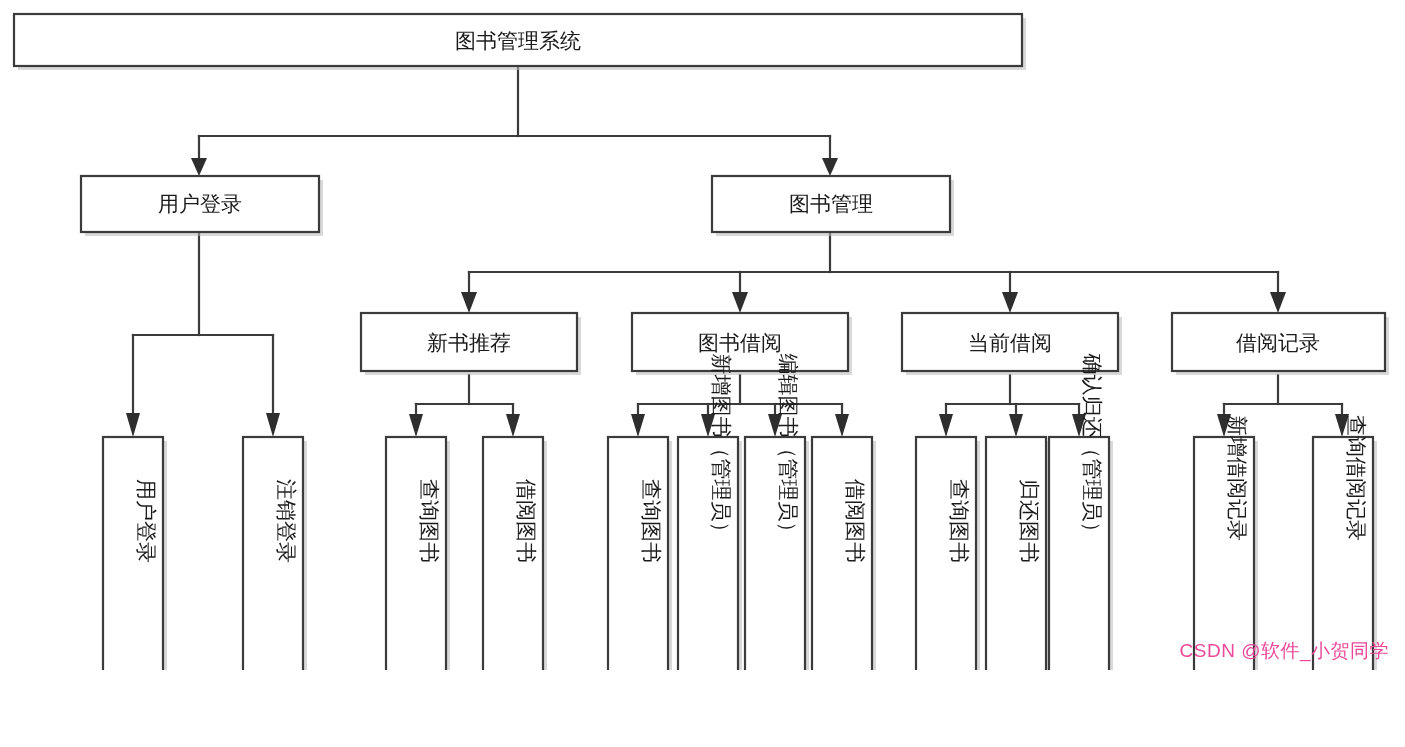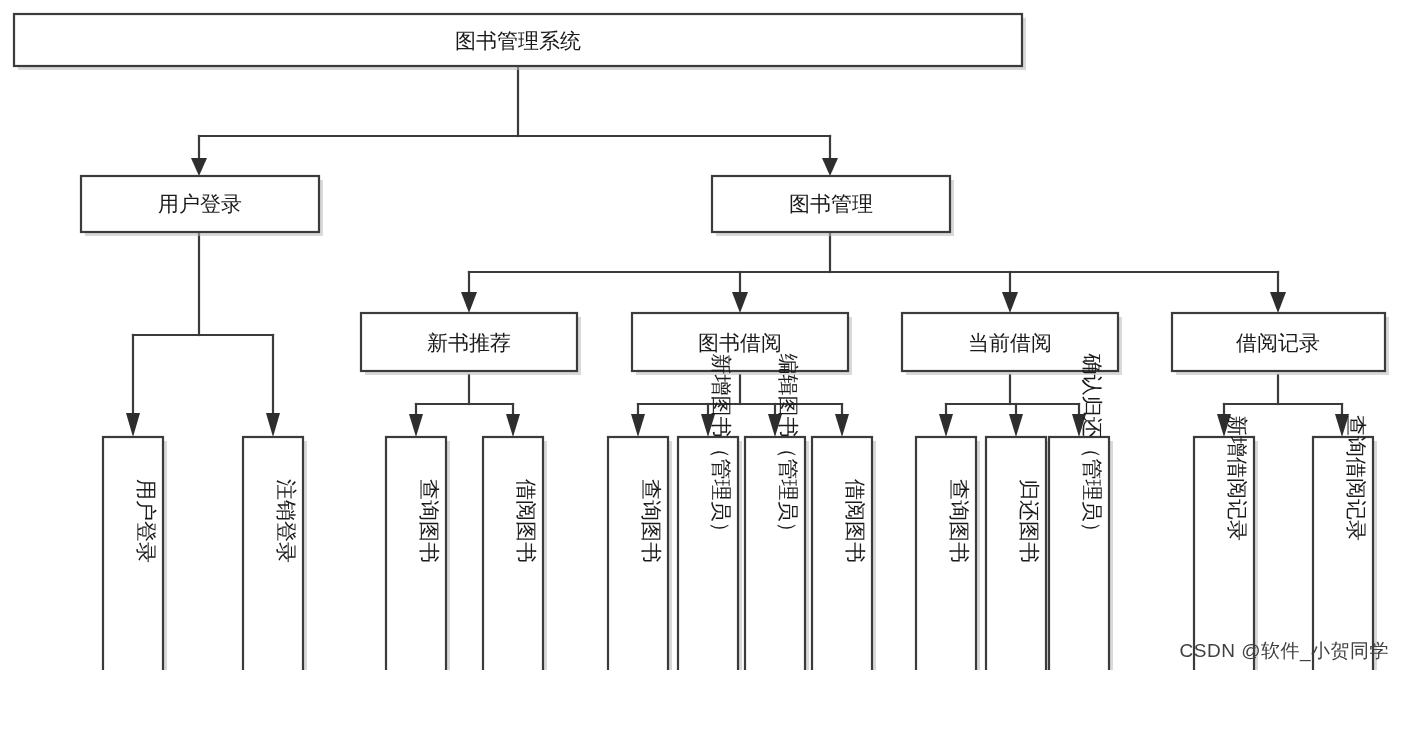--- a/index.html
+++ b/index.html
@@ -58,21 +58,21 @@
     font-size: 21px;
     fill: #1a1a1a;
     text-anchor: middle;
   }
   .watermark-text {
     position: absolute;
     right: 16px;
     bottom: 6px;
     font-family: "Liberation Sans", "DejaVu Sans", sans-serif;
     font-size: 19px;
-    color: #404040;
+    color: #ec4899;
     letter-spacing: 0.5px;
     white-space: nowrap;
     user-select: none;
   }
 </style>
 </head>
 <body>
 
 <div id="diagram-root">
 

